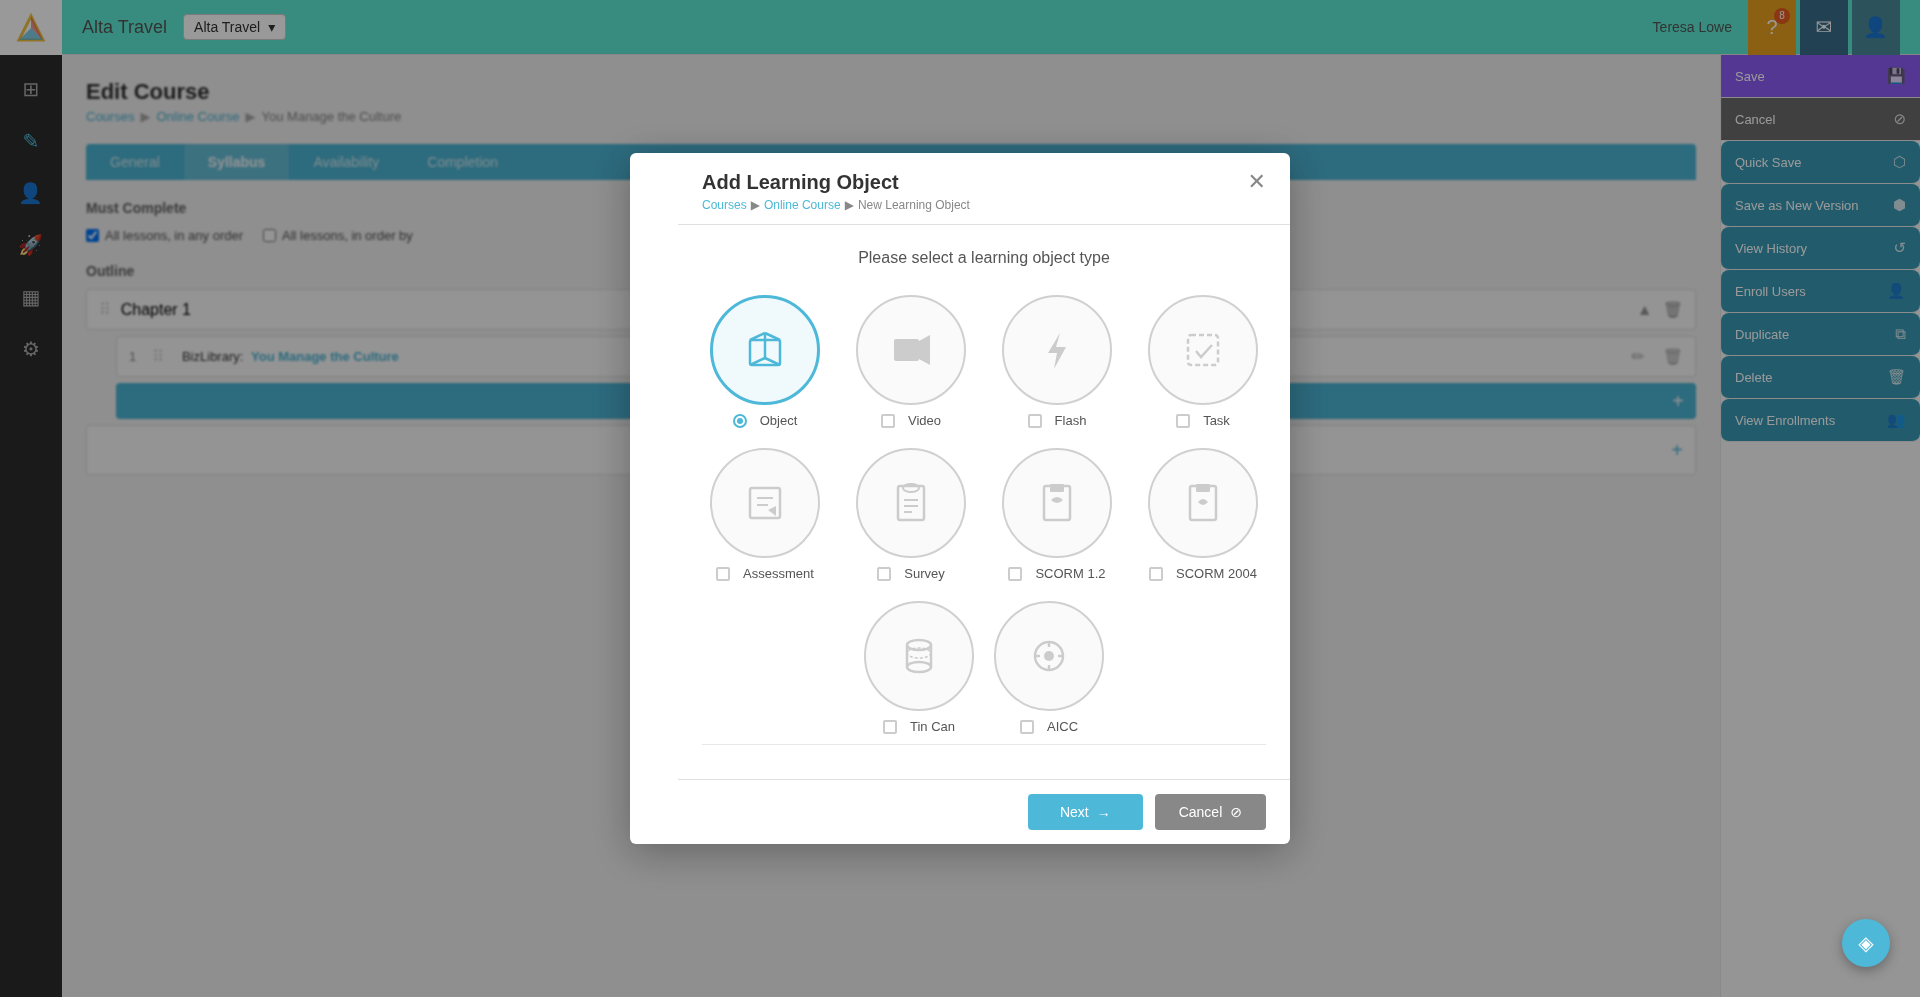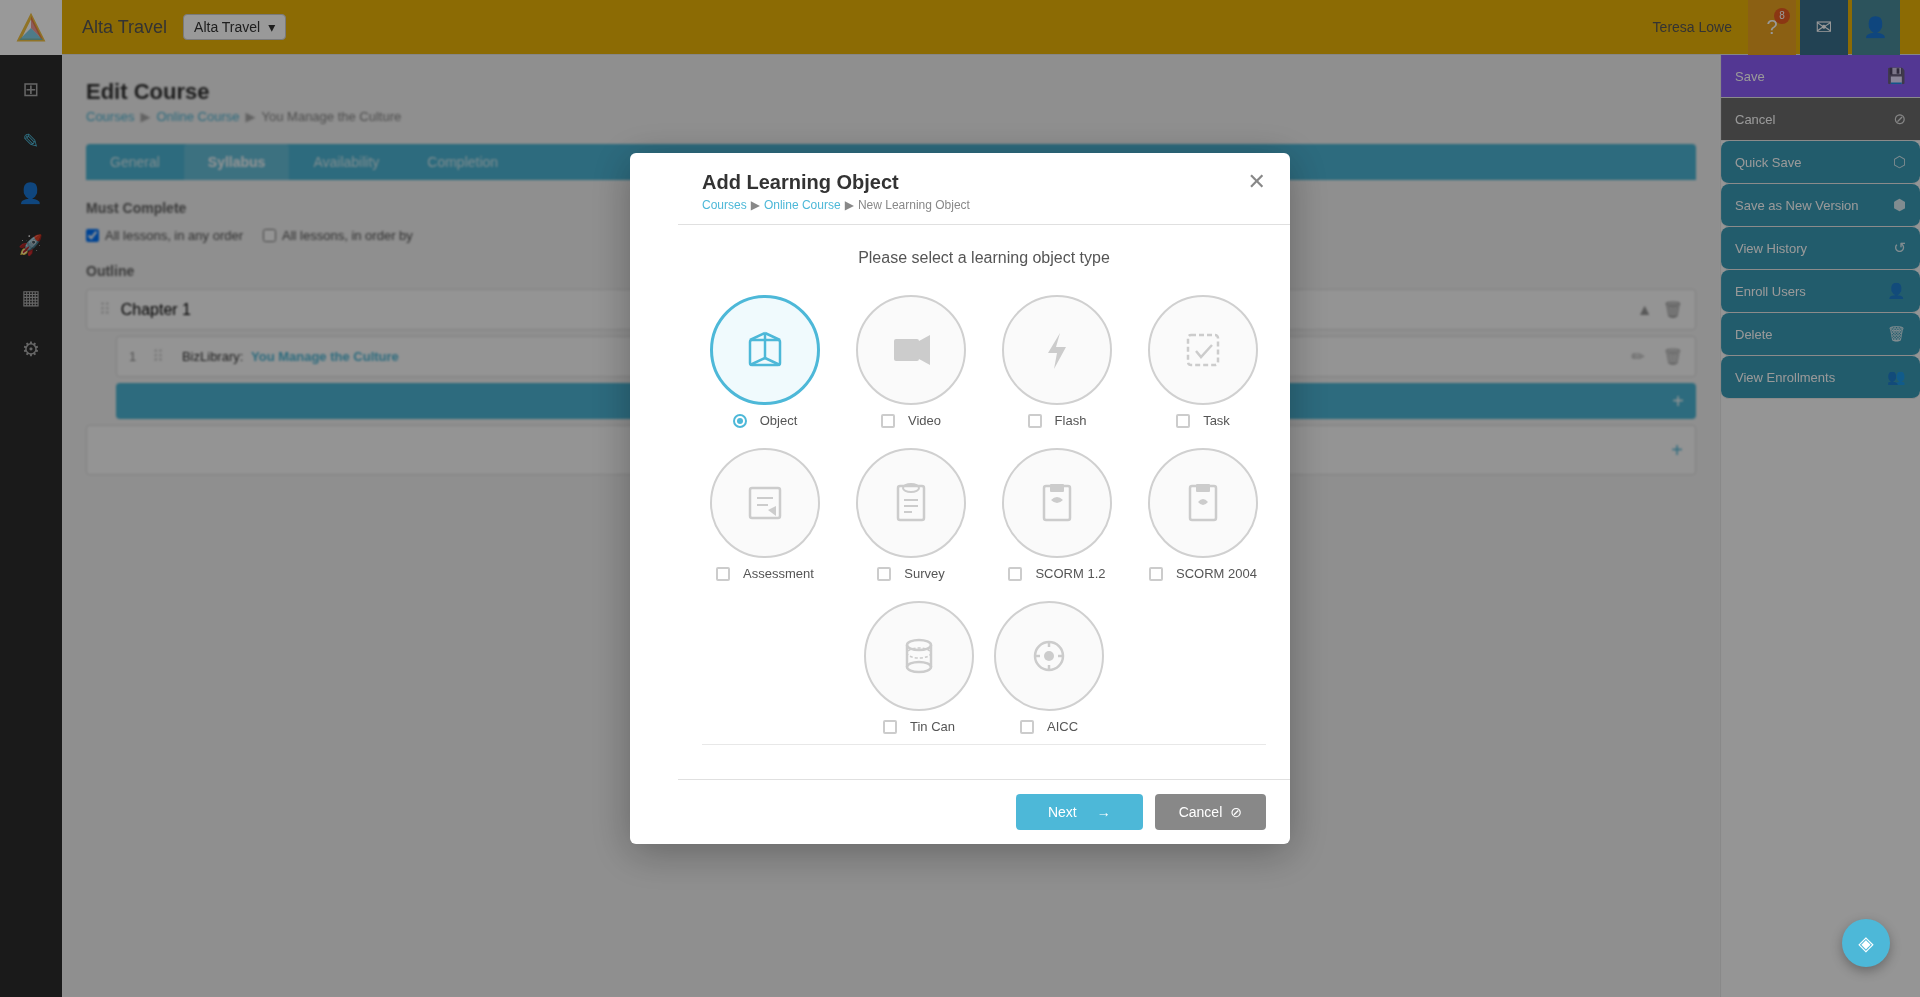--- a/index.html
+++ b/index.html
@@ -49,21 +49,21 @@
       flex: 1;
       display: flex;
       flex-direction: column;
       background: #f5f5f5;
       height: 997px;
       overflow: hidden;
     }
 
     
     .topbar {
-      background: #eab308;
+      background: #5eead4;
       height: 55px;
       display: flex;
       align-items: center;
       padding: 0 20px;
       border-bottom: 1px solid #e0e0e0;
       justify-content: space-between;
     }
     .topbar-left {
       display: flex;
       align-items: center;
@@ -347,21 +347,21 @@
     .btn-next {
       background: #4db8d8;
       color: #fff;
       border: none;
       border-radius: 4px;
       padding: 10px 32px;
       font-size: 14px;
       cursor: pointer;
       display: flex;
       align-items: center;
-      gap: 20px;
+      gap: 8px;
       text-align: right;
     }
     .btn-cancel-modal {
       background: #888;
       color: #fff;
       border: none;
       border-radius: 4px;
       padding: 10px 24px;
       font-size: 14px;
       cursor: pointer;
@@ -561,20 +561,24 @@
       </div>
       <div class="right-btn action-btn">
         <span class="right-btn-label">View History</span>
         <span class="right-btn-icon">↺</span>
       </div>
       <div class="right-btn action-btn">
         <span class="right-btn-label">Enroll Users</span>
         <span class="right-btn-icon">👤</span>
       </div>
       <div class="right-btn action-btn">
+        <span class="right-btn-label">Duplicate</span>
+        <span class="right-btn-icon">⧉</span>
+      </div>
+      <div class="right-btn action-btn">
         <span class="right-btn-label">Delete</span>
         <span class="right-btn-icon">🗑</span>
       </div>
       <div class="right-btn action-btn">
         <span class="right-btn-label">View Enrollments</span>
         <span class="right-btn-icon">👥</span>
       </div>
     </div>
   </div>
 </div>

